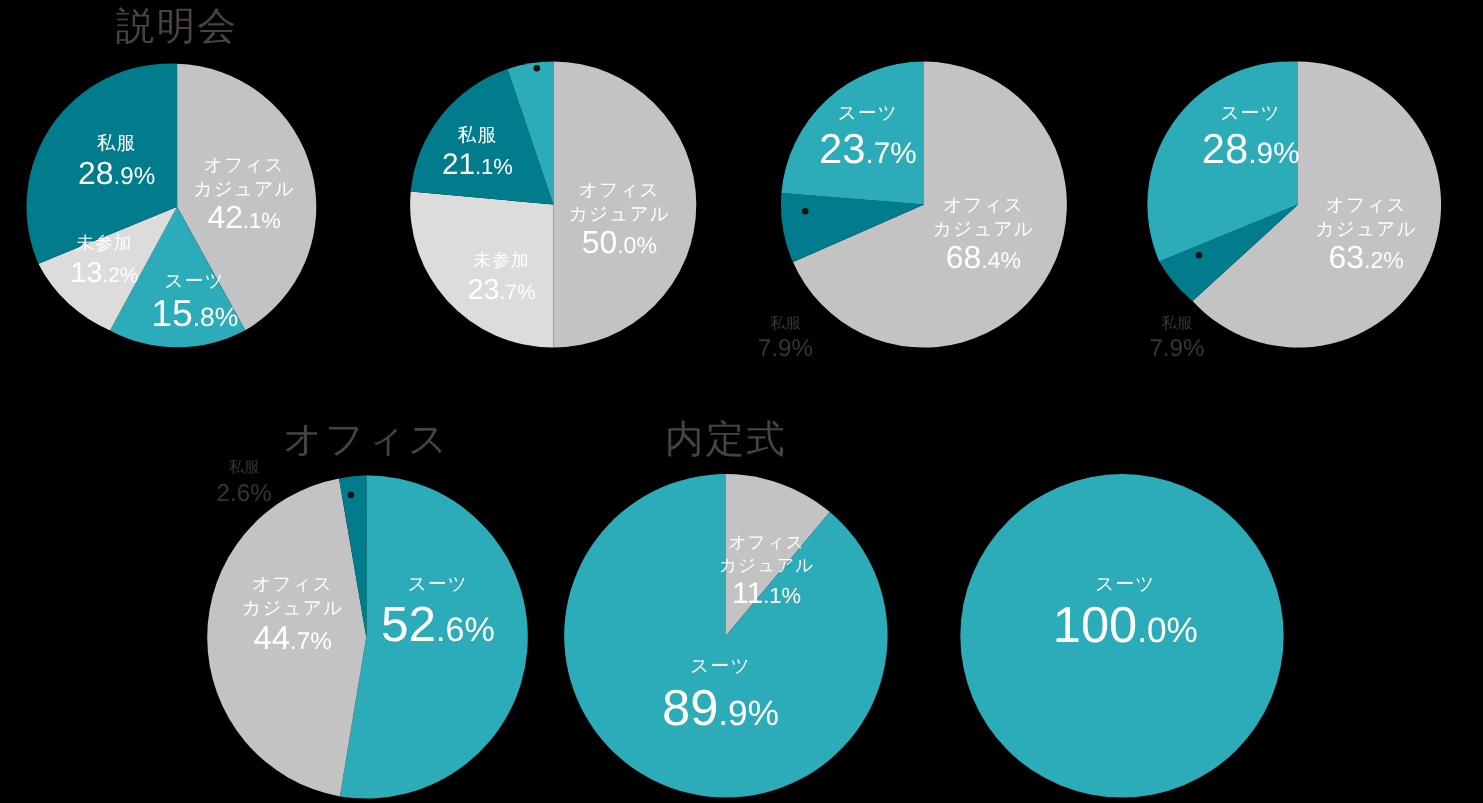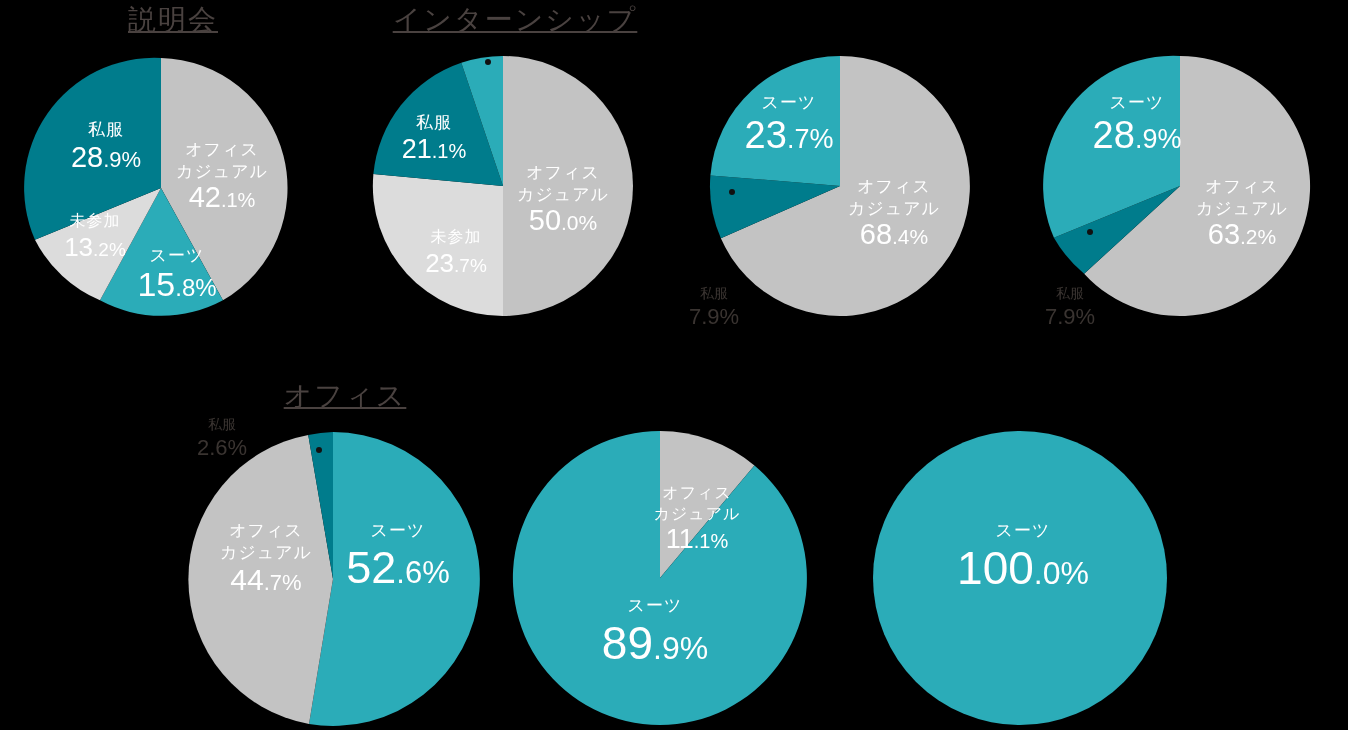--- a/index.html
+++ b/index.html
@@ -4,23 +4,23 @@
 <style>
   html,body{margin:0;padding:0;}
   body{
     width:1348px;height:730px;background:#000000;
     font-family:"Liberation Sans","DejaVu Sans",sans-serif;
     overflow:hidden;position:relative;
   }
   .canvas{position:absolute;left:0;top:0;width:1348px;height:730px;}
   .chart{position:absolute;}
   .chart-title{
-    position:absolute;left:12px;width:100%;text-align:center;
-    font-size:28px;line-height:1;letter-spacing:2px;
-    color:#4a4240;font-weight:400;white-space:nowrap;text-decoration:underline;
+    position:absolute;left:0;width:100%;text-align:center;
+    font-size:35px;line-height:1;letter-spacing:2px;
+    color:#4a4240;font-weight:400;white-space:nowrap;
   }
   svg{display:block;overflow:visible;}
   .lbl-name{font-size:17px;fill:#ffffff;font-family:"Liberation Sans","DejaVu Sans",sans-serif;letter-spacing:1px;}
   .lbl-name2{font-size:16px;fill:#ffffff;font-family:"Liberation Sans","DejaVu Sans",sans-serif;letter-spacing:1px;}
   .lbl-int{fill:#ffffff;font-family:"Liberation Sans","DejaVu Sans",sans-serif;font-weight:300;}
   .lbl-dec{fill:#ffffff;font-family:"Liberation Sans","DejaVu Sans",sans-serif;font-weight:300;}
   .out-name{font-size:14px;fill:#3a3431;font-family:"Liberation Sans","DejaVu Sans",sans-serif;}
   .out-val{font-size:22px;fill:#3a3431;font-family:"Liberation Sans","DejaVu Sans",sans-serif;font-weight:300;}
   .dot{fill:#111111;}
 </style>
@@ -58,21 +58,20 @@
       </text>
 
       <text class="lbl-name" x="106" y="95" text-anchor="middle">私服</text>
       <text x="106" y="127" text-anchor="middle">
         <tspan class="lbl-int" style="font-size:29px">28</tspan><tspan class="lbl-dec" style="font-size:22px">.9%</tspan>
       </text>
     </svg>
   </div>
 
   <div class="chart" style="left:340px;top:0px;width:326px;height:340px;">
-    <div class="chart-title" style="top:6px;">インターンシップ</div>
     <svg width="326" height="300" style="position:absolute;left:0;top:40px;" viewBox="0 0 326 300">
 
       <path d="M163,146 L163,16 A130,130 0 0,1 163,276 Z" fill="#c3c3c3"></path>
 
       <path d="M163,146 L163,276 A130,130 0 0,1 33.40,134.00 Z" fill="#dcdcdc"></path>
 
       <path d="M163,146 L33.40,134.00 A130,130 0 0,1 121.29,22.81 Z" fill="#007c8c"></path>
 
       <path d="M163,146 L121.29,22.81 A130,130 0 0,1 163,16 Z" fill="#2bacb8"></path>
       <circle class="dot" cx="148" cy="22" r="3"></circle>
@@ -168,20 +167,21 @@
       <text x="94" y="184" text-anchor="middle">
         <tspan class="lbl-int" style="font-size:30px">44</tspan><tspan class="lbl-dec" style="font-size:22px">.7%</tspan>
       </text>
 
       <text class="out-name" x="50" y="23" text-anchor="middle">私服</text>
       <text class="out-val" x="50" y="49" text-anchor="middle">2.6%</text>
     </svg>
   </div>
 
   <div class="chart" style="left:500px;top:376px;width:320px;height:354px;">
+    <div class="chart-title" style="top:6px;">内定式</div>
     <svg width="320" height="320" style="position:absolute;left:0;top:30px;" viewBox="0 0 320 320">
 
       <path d="M160,172 L160,25 A147,147 0 0,1 254.45,59.45 Z" fill="#c3c3c3"></path>
 
       <path d="M160,172 L254.45,59.45 A147,147 0 1,1 160,25 Z" fill="#2bacb8"></path>
 
       <text class="lbl-name2" x="197" y="92" text-anchor="middle">オフィス</text>
       <text class="lbl-name2" x="197" y="113" text-anchor="middle">カジュアル</text>
       <text x="197" y="142" text-anchor="middle">
         <tspan class="lbl-int" style="font-size:27px">11</tspan><tspan class="lbl-dec" style="font-size:20px">.1%</tspan>

